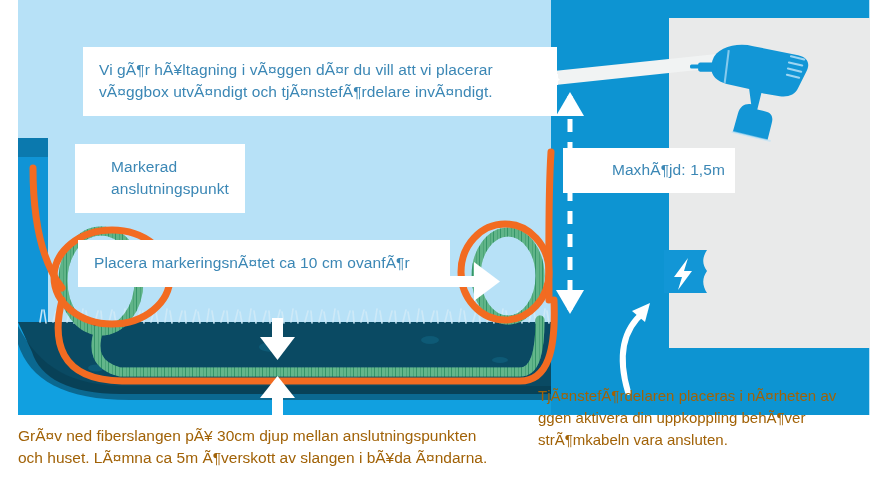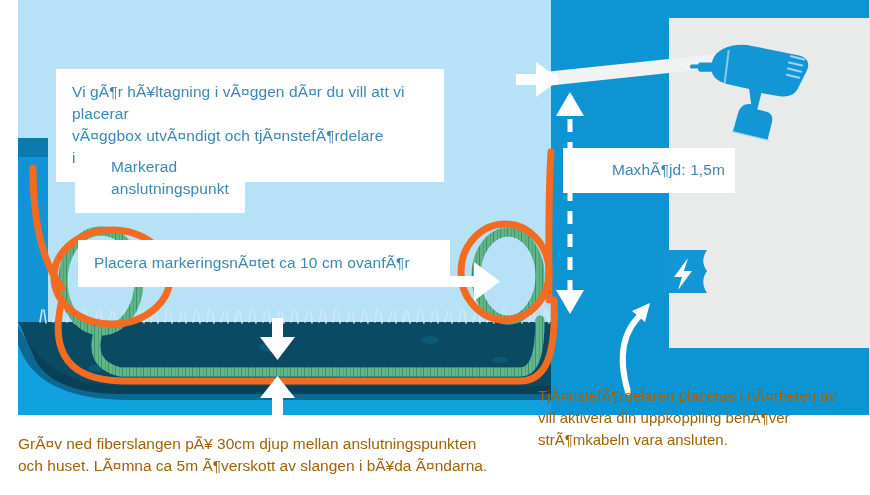--- a/index.html
+++ b/index.html
@@ -24,29 +24,29 @@
   
   #ground-water{left:18px;top:322px;width:533px;height:93px;background:#11a0e0;}
   #ground-water-right{left:551px;top:348px;width:318px;height:67px;background:#0d94d2;}
 
   
   .callout{
     position:absolute;background:#ffffff;color:#3b87b5;
     font-size:15.5px;line-height:1.42;letter-spacing:.1px;
     padding:12px 16px 13px 16px;box-sizing:border-box;
   }
-  #callout-wall{left:56px;top:47px;width:388px;margin-top:22px;}
+  #callout-wall{left:83px;top:47px;width:474px;}
   #callout-mark{left:75px;top:144px;width:170px;padding-left:36px;}
   #callout-net{left:78px;top:240px;width:372px;}
   #callout-max{left:563px;top:148px;width:172px;text-align:right;padding:11px 10px 12px;}
 
   .cap{
     position:absolute;color:#a16207;font-size:15.5px;line-height:1.45;
   }
-  #cap-left{left:18px;top:425px;width:520px;margin-top:8px;}
+  #cap-left{left:18px;top:425px;width:520px;}
   #cap-right{left:538px;top:385px;width:326px;font-size:15px;line-height:1.48;}
 
   
   #edge-stripe{left:0;top:0;width:18px;height:415px;background:#ffffff;}
 
   svg.overlay{position:absolute;left:0;top:0;width:870px;height:495px;pointer-events:none;}
 </style>
 </head>
 <body>
 
@@ -199,18 +199,18 @@
     <div>MaxhÃ¶jd: 1,5m</div>
   </div>
 
   <div class="cap" id="cap-left">
     <div>GrÃ¤v ned fiberslangen pÃ¥ 30cm djup mellan anslutningspunkten</div>
     <div>och huset. LÃ¤mna ca 5m Ã¶verskott av slangen i bÃ¥da Ã¤ndarna.</div>
   </div>
 
   <div class="cap" id="cap-right">
     <div>TjÃ¤nstefÃ¶rdelaren placeras i nÃ¤rheten av</div>
-    <div>vill aktivera din uppkoppling behÃ¶ver</div>
+    <div>ggen aktivera din uppkoppling behÃ¶ver</div>
     <div>strÃ¶mkabeln vara ansluten.</div>
   </div>
 
   <div class="abs" id="edge-stripe"></div>
 </div>
 
 </body></html>

